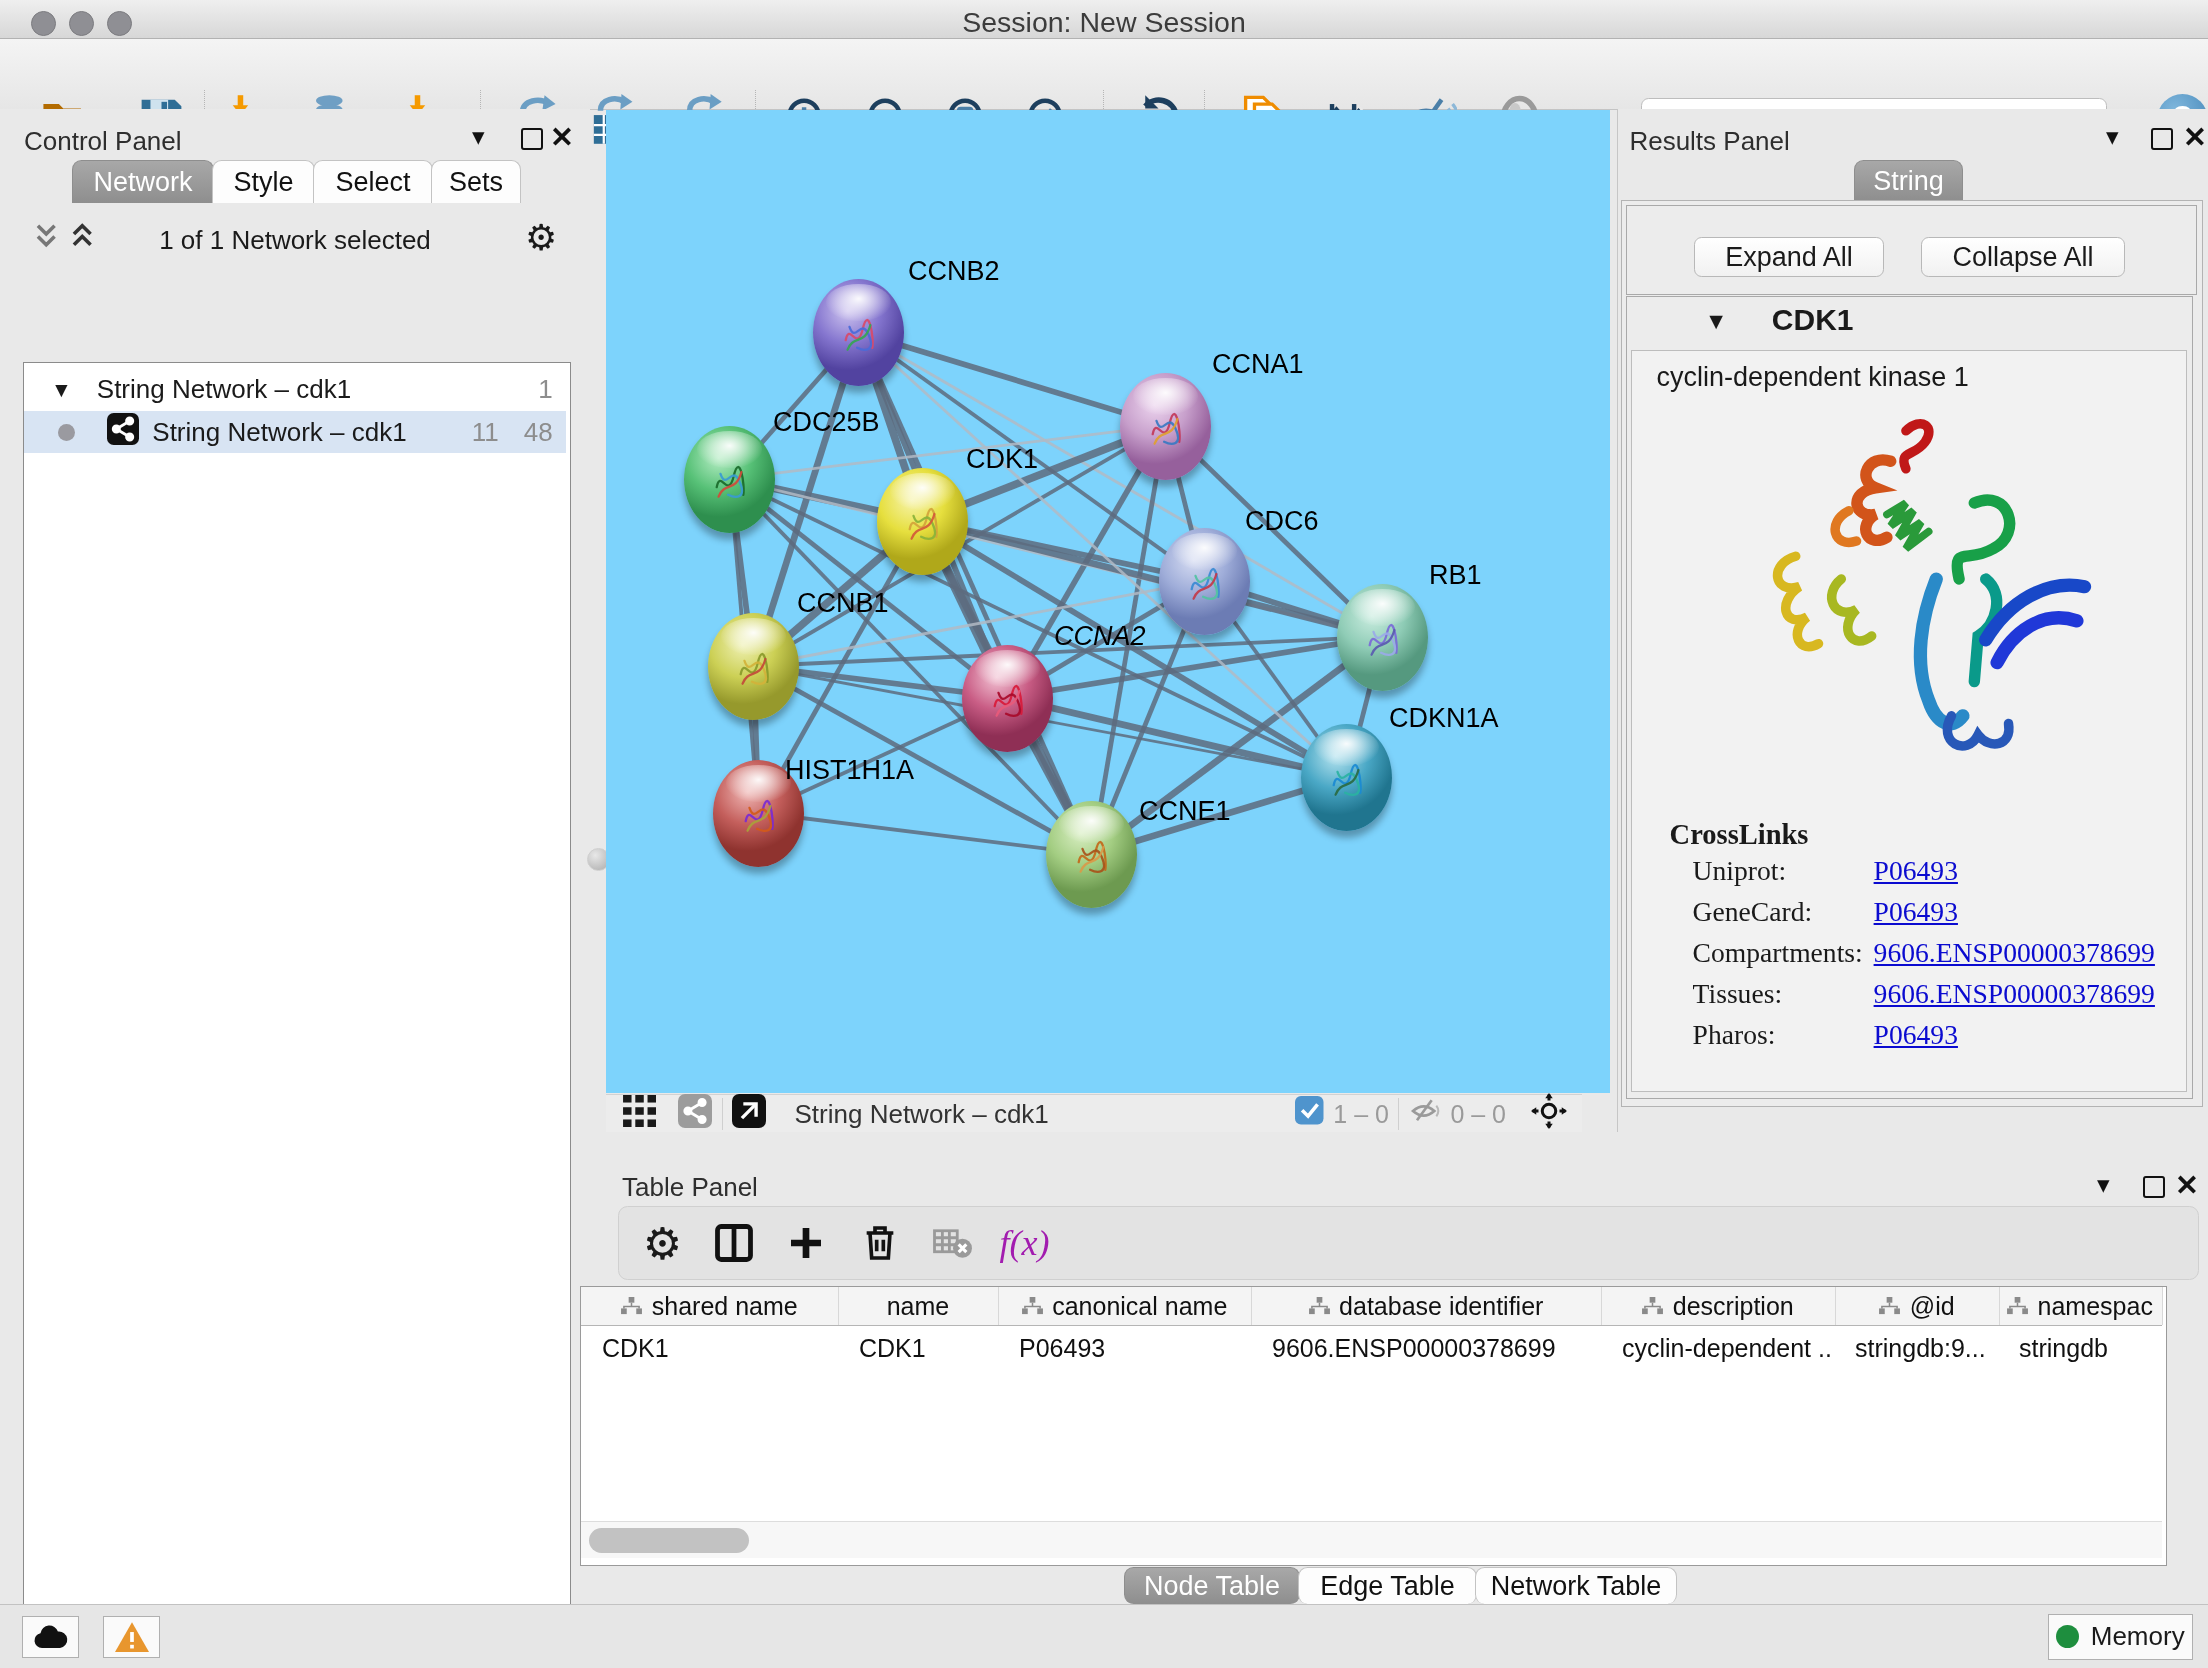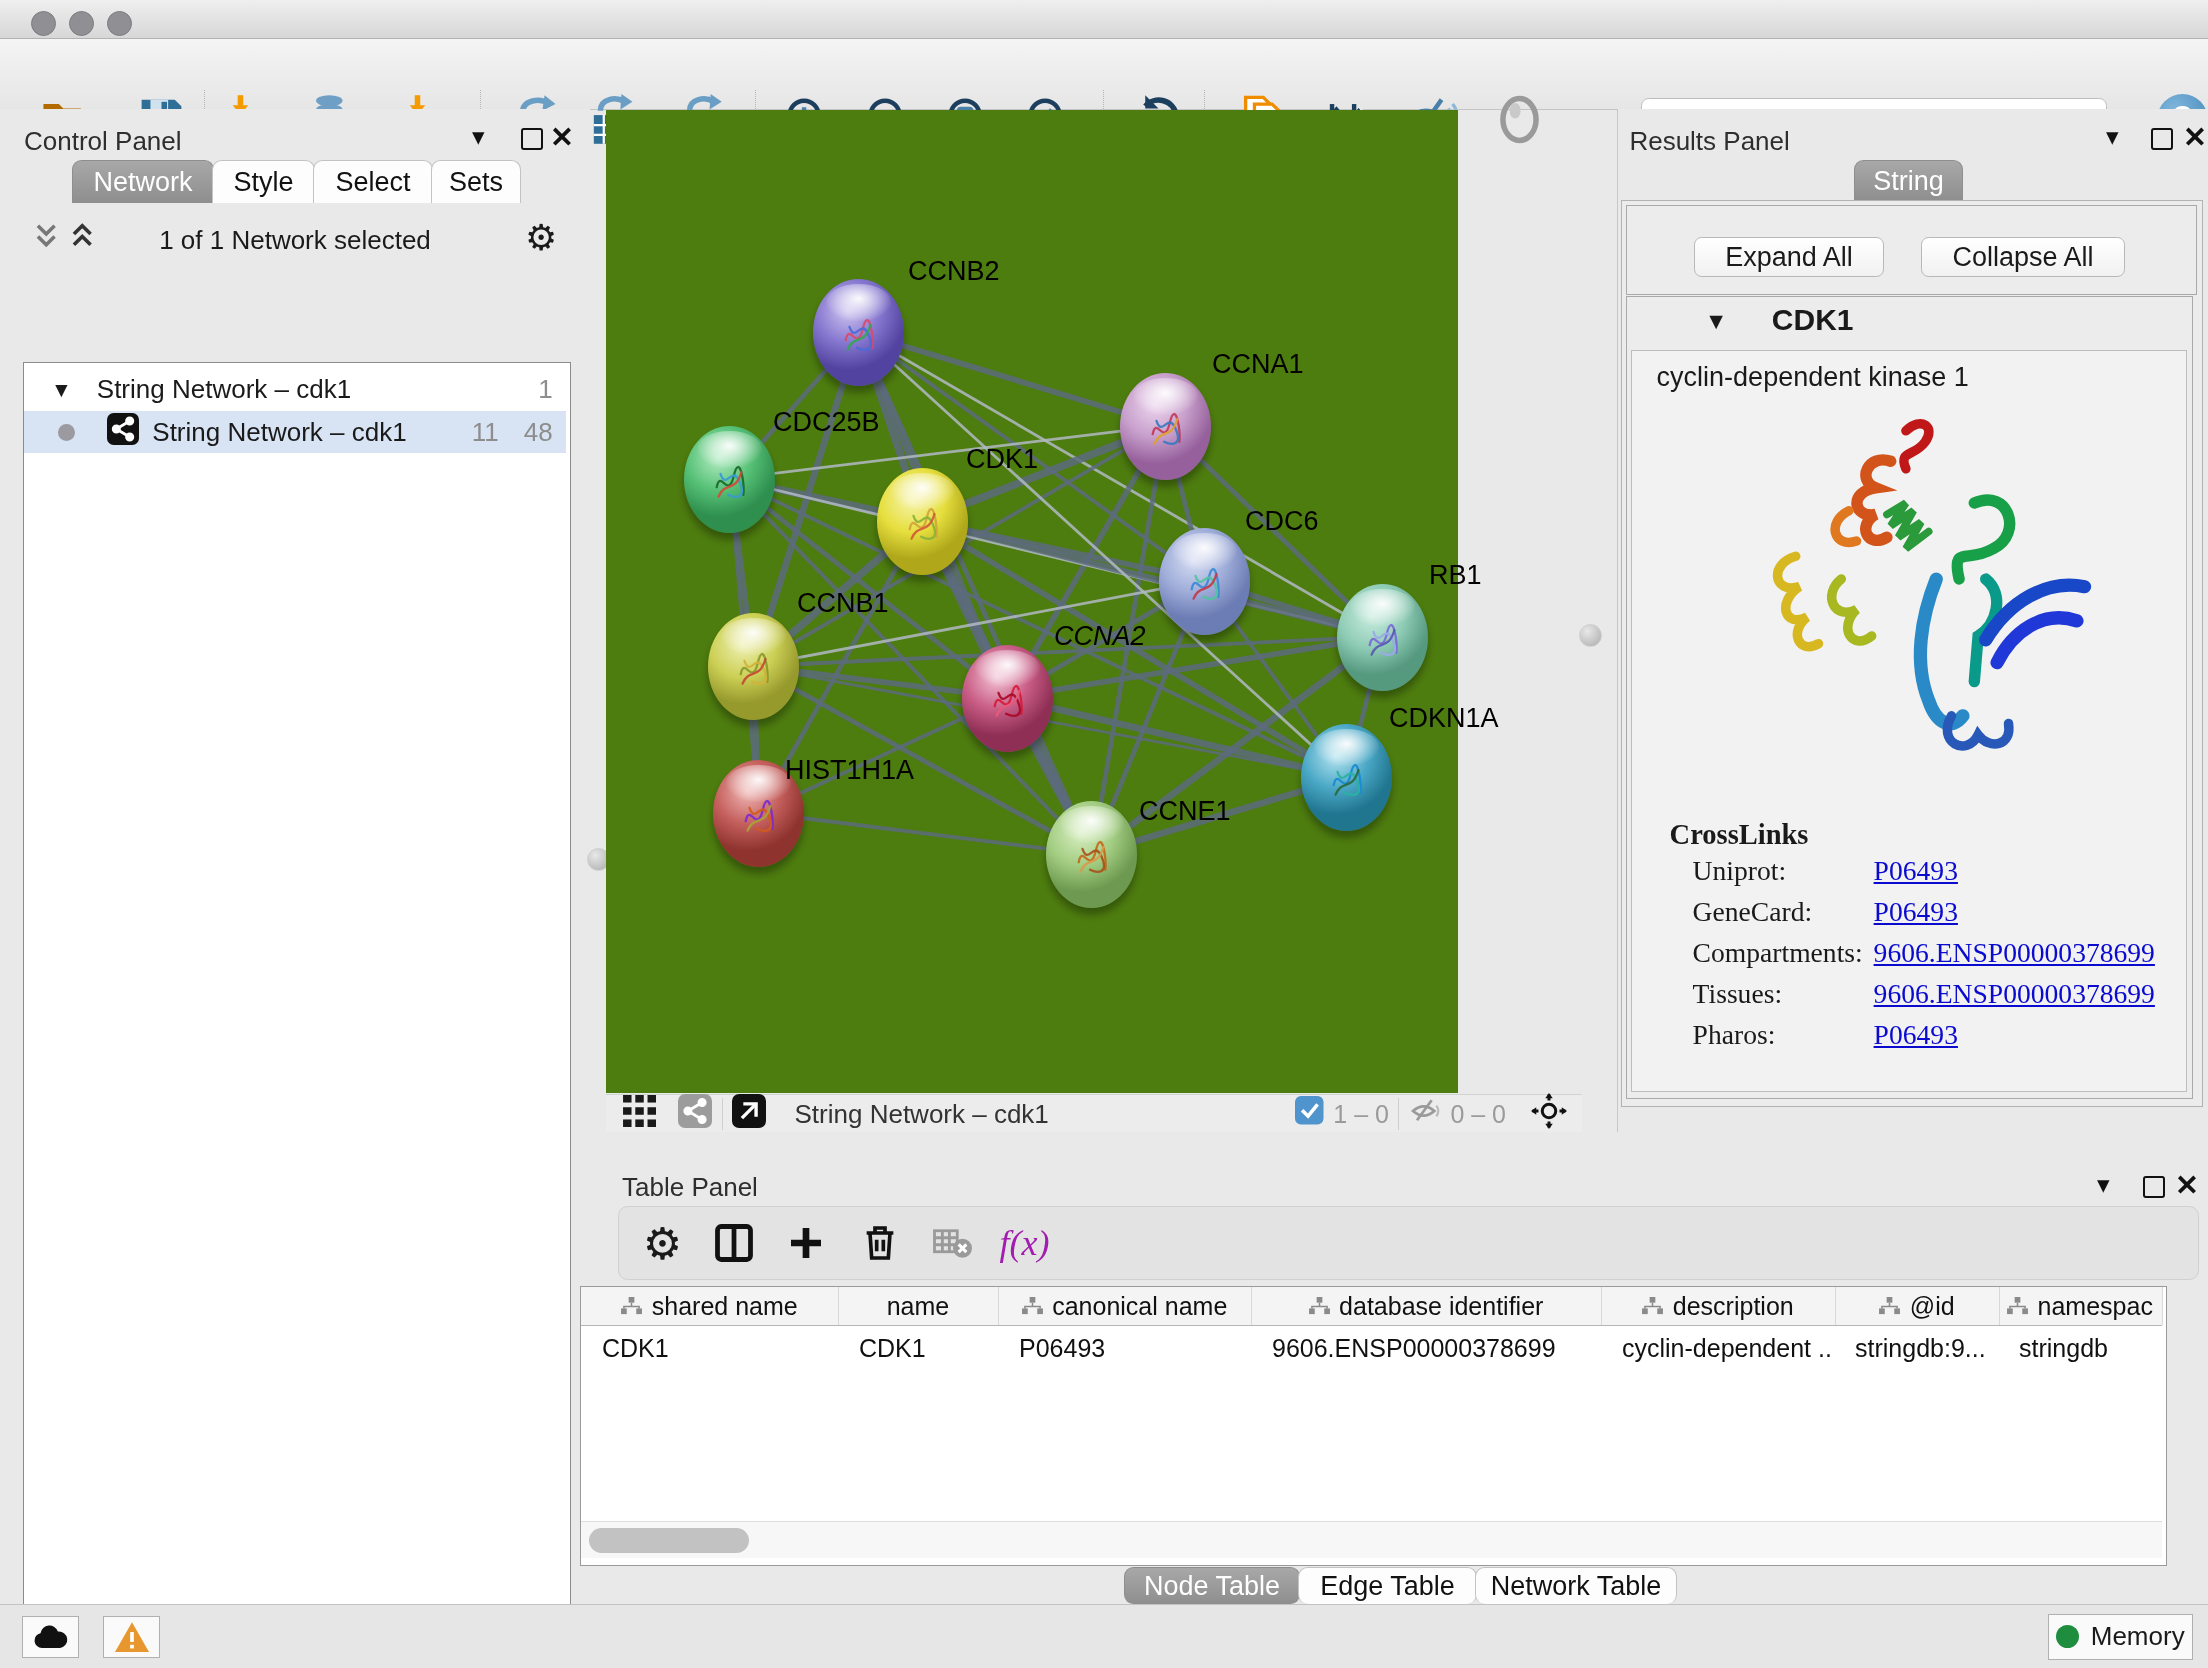--- a/index.html
+++ b/index.html
@@ -36,21 +36,21 @@
     border-radius:9.5px 9.5px 0 0;display:flex;align-items:center;justify-content:center;
     font-size:27px;color:#111;}
   .tab.active{background:linear-gradient(#a8a8a8,#8e8e8e);color:#fff;border-color:#8e8e8e;}
 
   
   #cp-list{left:23px;top:253px;width:546px;height:1326px;background:#fff;border:1.9px solid #8b8b8b;}
   .cp-row{position:absolute;left:0;width:542px;height:42px;display:flex;align-items:center;font-size:26px;}
   .count{color:#8d8d8d;}
 
   
-  #net-canvas{left:606px;top:110px;width:852px;height:983px;background:#4d7c0f;}
+  #net-canvas{left:606px;top:110px;width:1004px;height:983px;background:#7dd3fc;}
   .node{position:absolute;width:91px;height:107px;border-radius:50%;
     box-shadow:0 6.7px 7.6px rgba(0,0,0,0.30);}
   .node .hl{position:absolute;left:14%;top:5%;width:72%;height:34%;border-radius:50%;
     background:radial-gradient(ellipse at 50% 40%,rgba(255,255,255,.95),rgba(255,255,255,0) 75%);}
   .node-label{position:absolute;font-size:27px;color:#000;white-space:nowrap;}
 
   
   #net-status{left:606px;top:1094px;width:976px;height:38px;background:#ececec;
     border-top:1px solid #d2d2d2;display:flex;align-items:center;font-size:26px;color:#333;}
   .ns-sep{width:0;height:32px;border-left:1px solid #cfcfcf;margin:0 9.5px;}
@@ -87,20 +87,21 @@
   .sb-btn{position:absolute;top:11.4px;height:40px;background:#fafafa;border:1.9px solid #b0b0b0;
     display:flex;align-items:center;justify-content:center;}
 </style>
 </head>
 <body>
 
 <div id="titlebar" class="abs">
   <div class="tl abs" style="left:31px"></div>
   <div class="tl abs" style="left:69px"></div>
   <div class="tl abs" style="left:107px"></div>
+  <div id="win-title" class="abs nowrap">Session: New Session</div>
 </div>
 
 <div id="toolbar" class="abs">
   <span class="tb-btn" style="left:38px">
     <svg width="53" height="53" viewBox="0 0 48 48">
         <path d="M4 10h14l4 4h16v26H4z" fill="#b36b00"></path>
         <path d="M4 40 10 20h36l-7 20z" fill="#f2a33c"></path>
       </svg>
     </span>
   <span class="tb-btn" style="left:134px">

